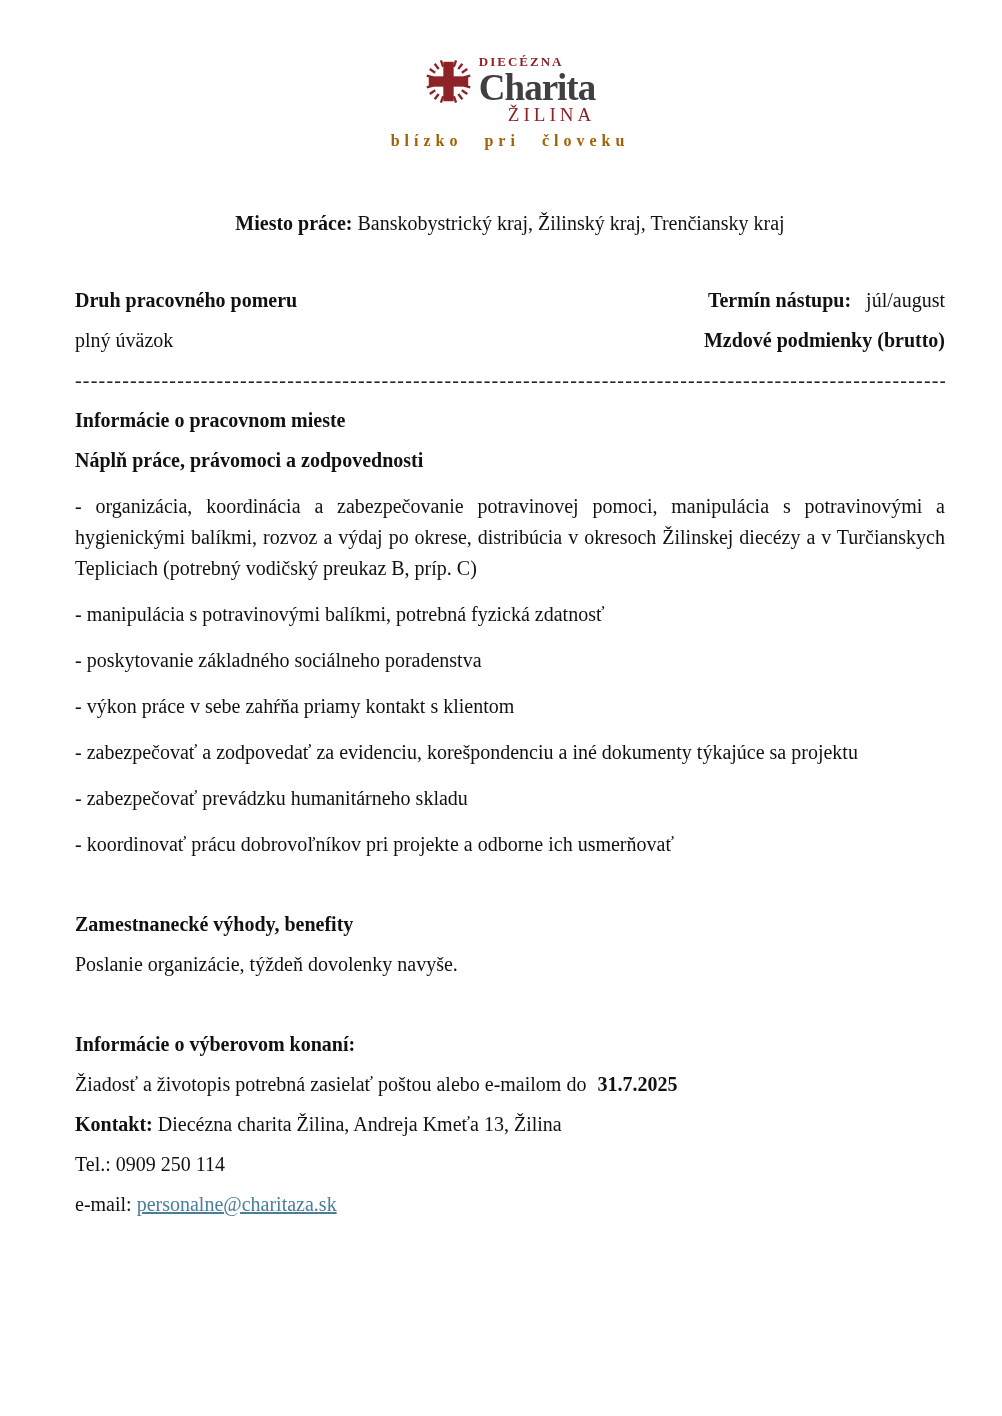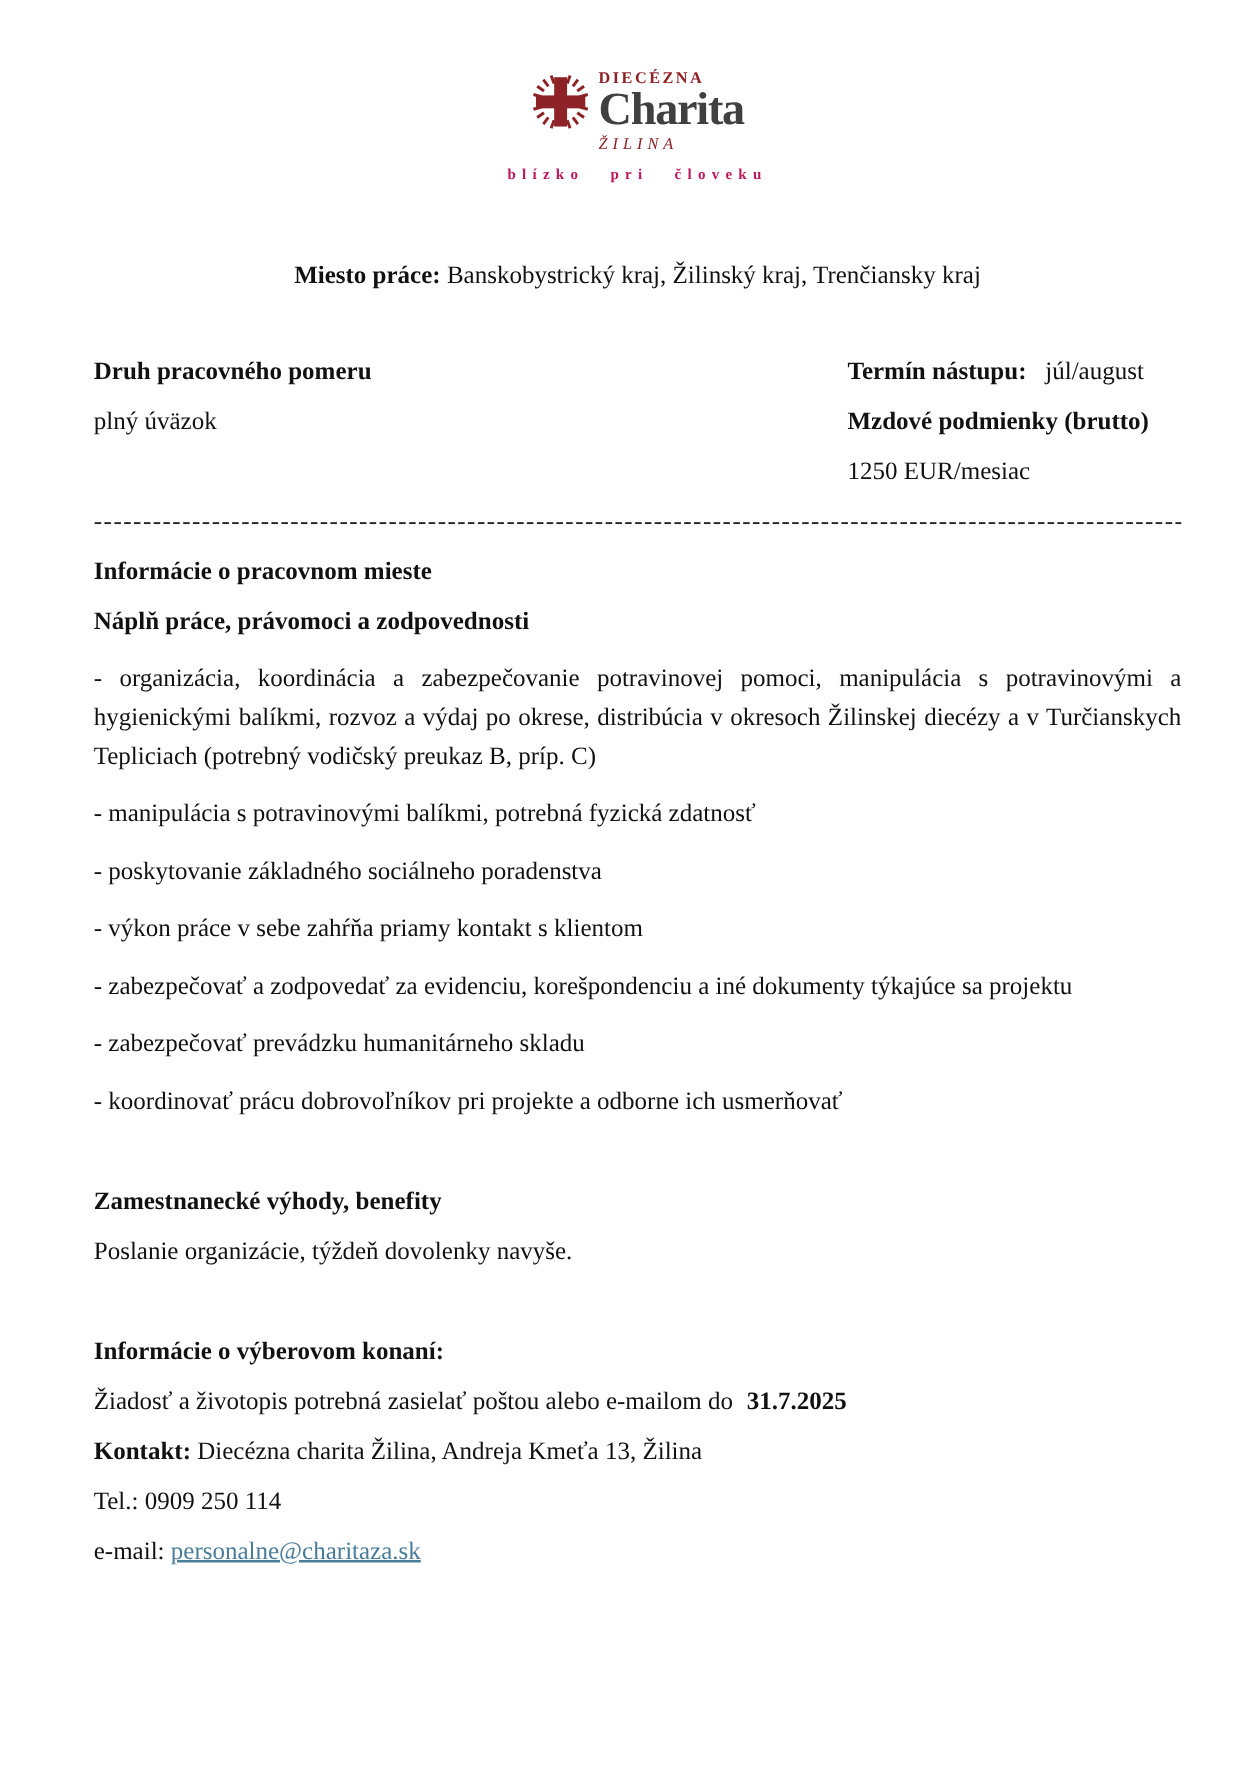--- a/index.html
+++ b/index.html
@@ -14,30 +14,30 @@
   .center{text-align:center;}
   .just{text-align:justify;margin-top:15px;}
 
   
   .logo-block{text-align:center;margin-bottom:58px;}
   .logo-row{display:inline-flex;align-items:flex-start;text-align:left;}
   .cross{width:47px;height:47px;margin-right:7px;margin-top:4px;}
   .logo-text{display:inline-block;}
   .logo-diecezna{color:#8e2327;font-size:13px;font-weight:bold;letter-spacing:2px;line-height:15px;}
   .logo-charita{color:#404040;font-size:37px;font-weight:bold;line-height:38px;letter-spacing:-1px;}
-  .logo-zilina{color:#8e2327;font-size:13px;letter-spacing:4px;text-align:left;line-height:16px;font-style:italic;}
-  .logo-tagline{color:#be185d;font-size:12px;font-weight:bold;letter-spacing:5px;word-spacing:13px;margin-top:9px;}
+  .logo-zilina{color:#8e2327;font-size:19px;letter-spacing:4px;text-align:right;line-height:16px;}
+  .logo-tagline{color:#a16207;font-size:16px;font-weight:bold;letter-spacing:5px;word-spacing:13px;margin-top:9px;}
 
   .title-line{margin-bottom:16px;}
   .title-underline{text-decoration:underline;}
   .subtitle-line{margin-bottom:46px;}
 
   .details{display:flex;}
   .details-left{width:603px;flex:0 0 603px;}
-  .details-right{flex:1;}
+  .details-right{flex:1;text-align:right;}
   .val-gap{margin-left:10px;}
 
   .separator{white-space:nowrap;overflow:hidden;letter-spacing:1.2px;color:#222;}
   .blank-line{height:40px;}
 
   .deadline{font-weight:bold;margin-left:6px;}
   a.email{color:#4a7d9a;text-decoration:underline;cursor:pointer;}
 </style>
 </head>
 <body>
@@ -89,21 +89,20 @@
     <div class="details-left">
       <p class="b">Druh pracovného pomeru</p>
       <p>plný úväzok</p>
     </div>
     <div class="details-right">
       <p>
         <span class="b">Termín nástupu:</span>
         <span class="val-gap">júl/august</span>
       </p>
       <p class="b">Mzdové podmienky (brutto)</p>
-      <p>1250 EUR/mesiac</p>
     </div>
   </div>
 
   <p class="separator">--------------------------------------------------------------------------------------------------------------------------------------</p>
 
   <p class="b">Informácie o pracovnom mieste</p>
   <p class="b">Náplň práce, právomoci a zodpovednosti</p>
 
   <p class="just">- organizácia, koordinácia a zabezpečovanie potravinovej pomoci, manipulácia s potravinovými a hygienickými balíkmi, rozvoz a výdaj po okrese, distribúcia v okresoch Žilinskej diecézy a v Turčianskych Tepliciach (potrebný vodičský preukaz B, príp. C)</p>
   <p class="just">- manipulácia s potravinovými balíkmi, potrebná fyzická zdatnosť</p>

